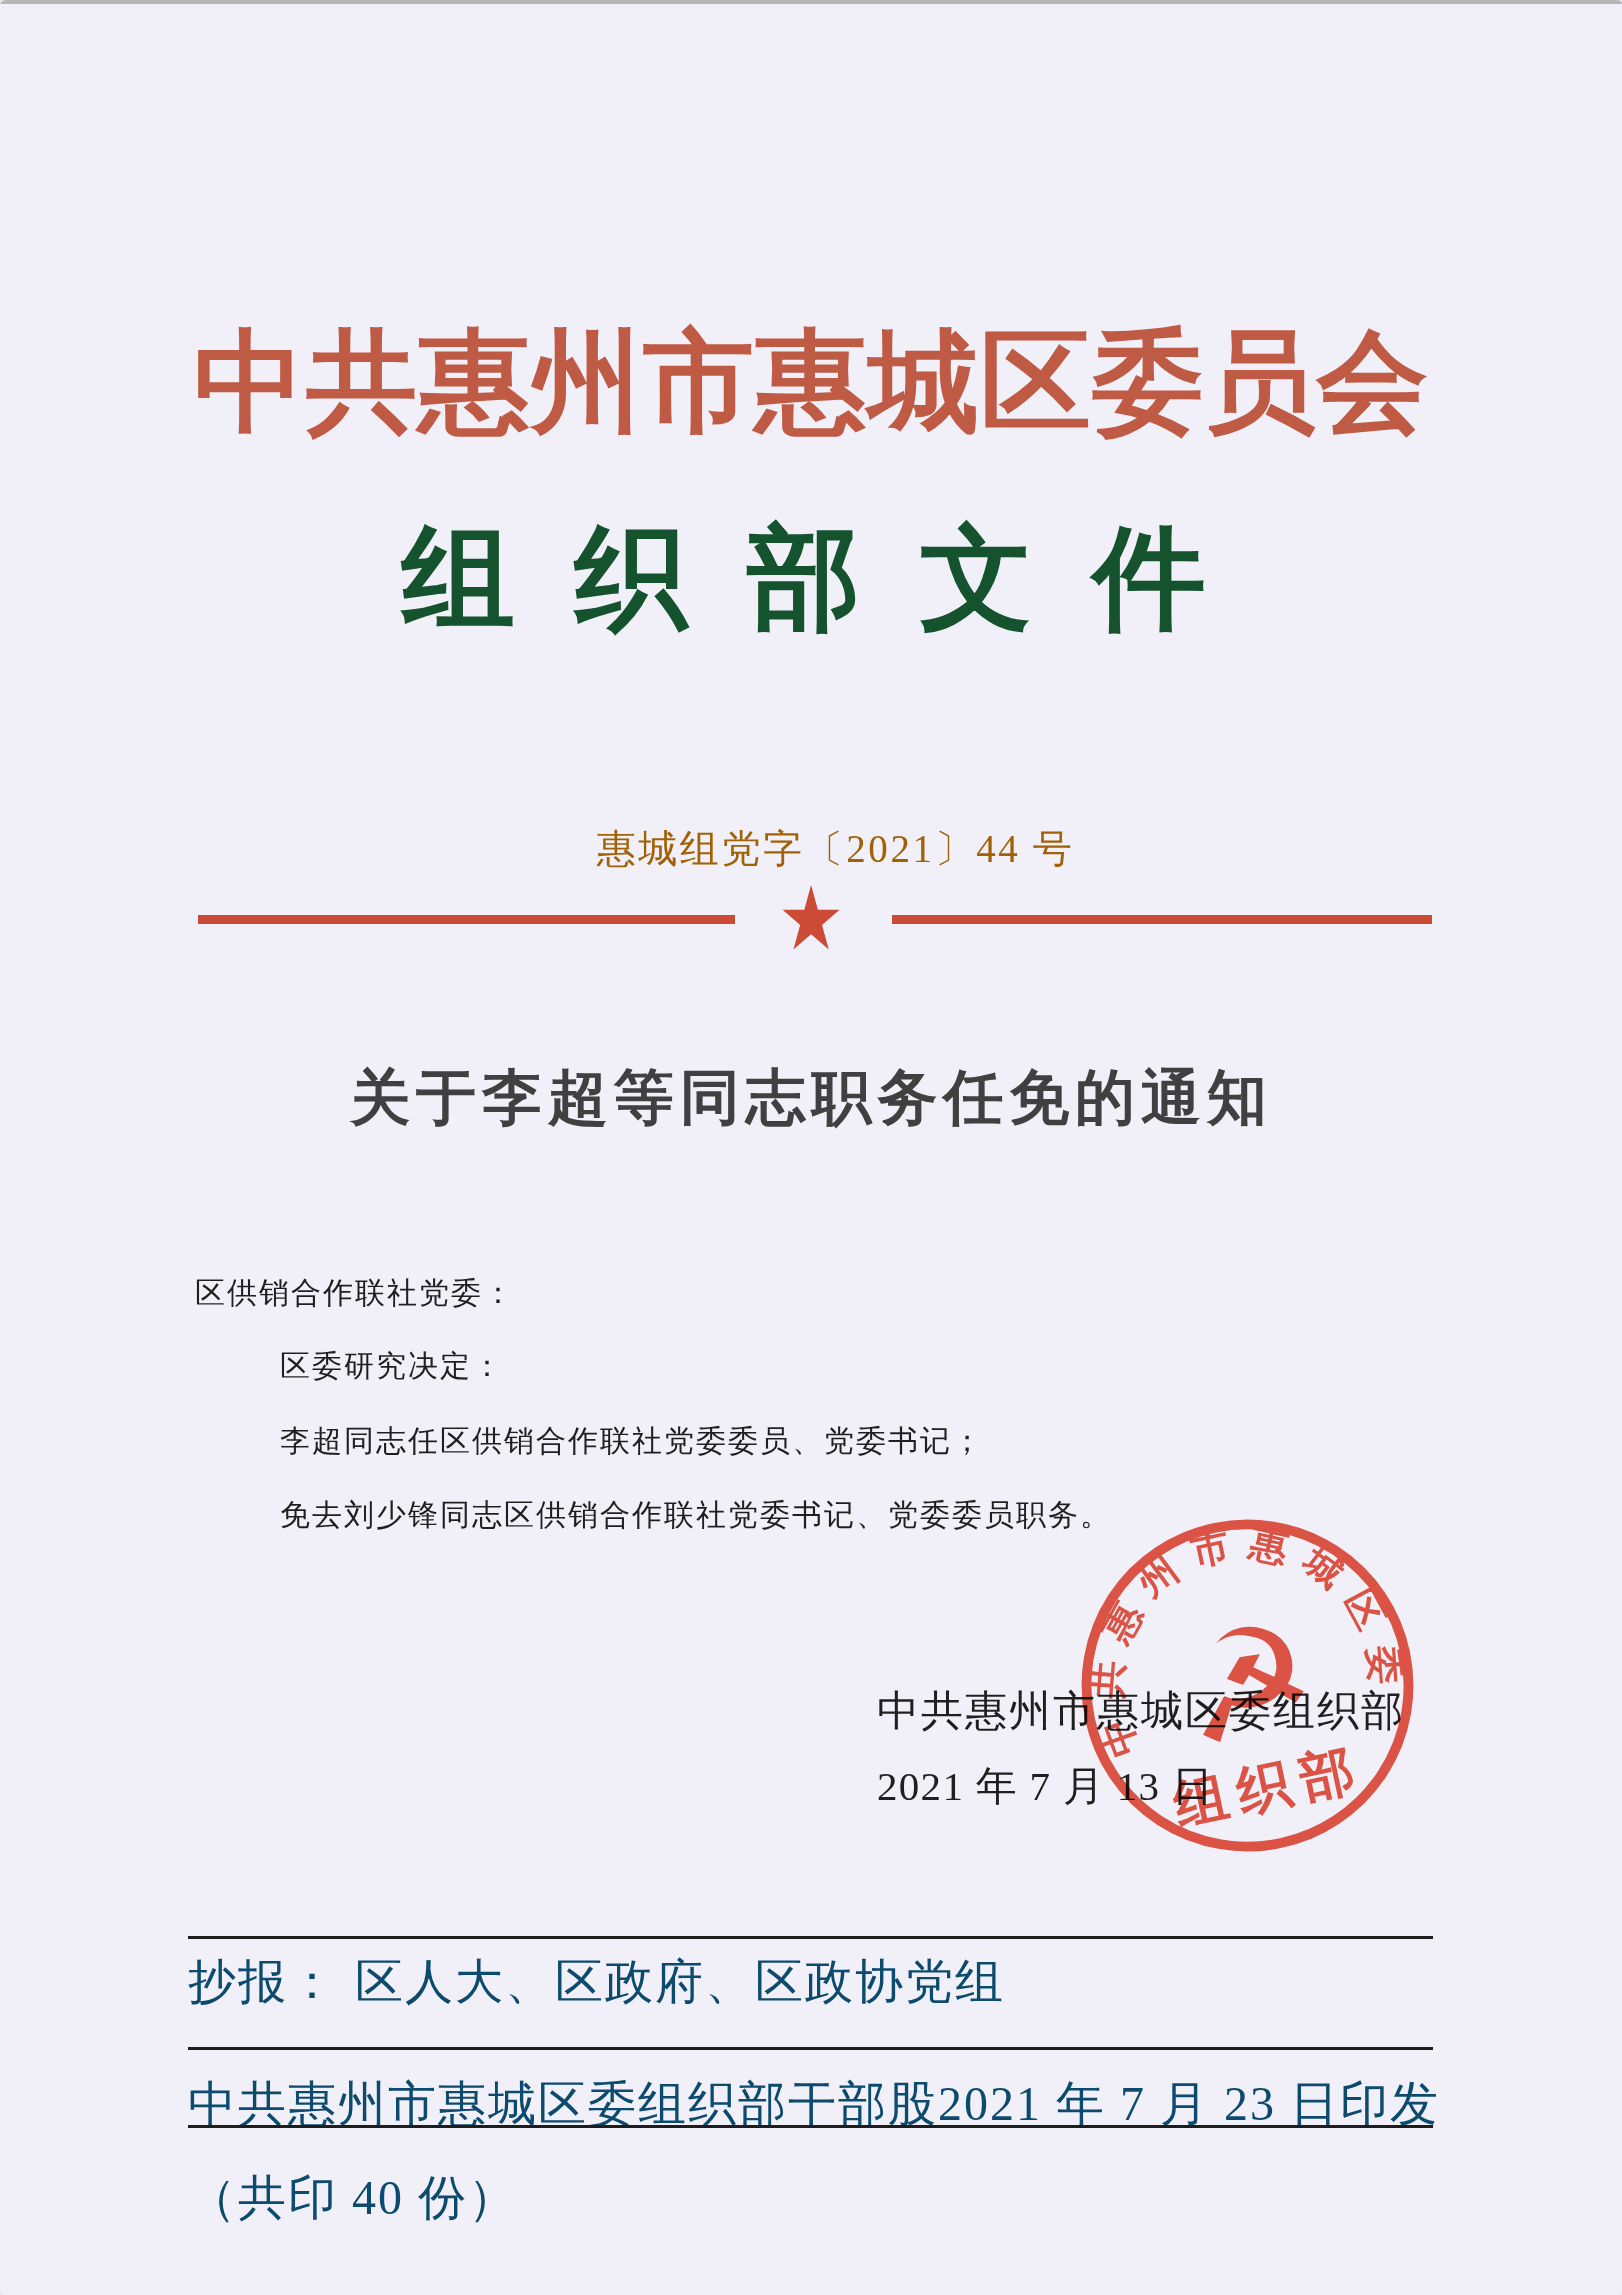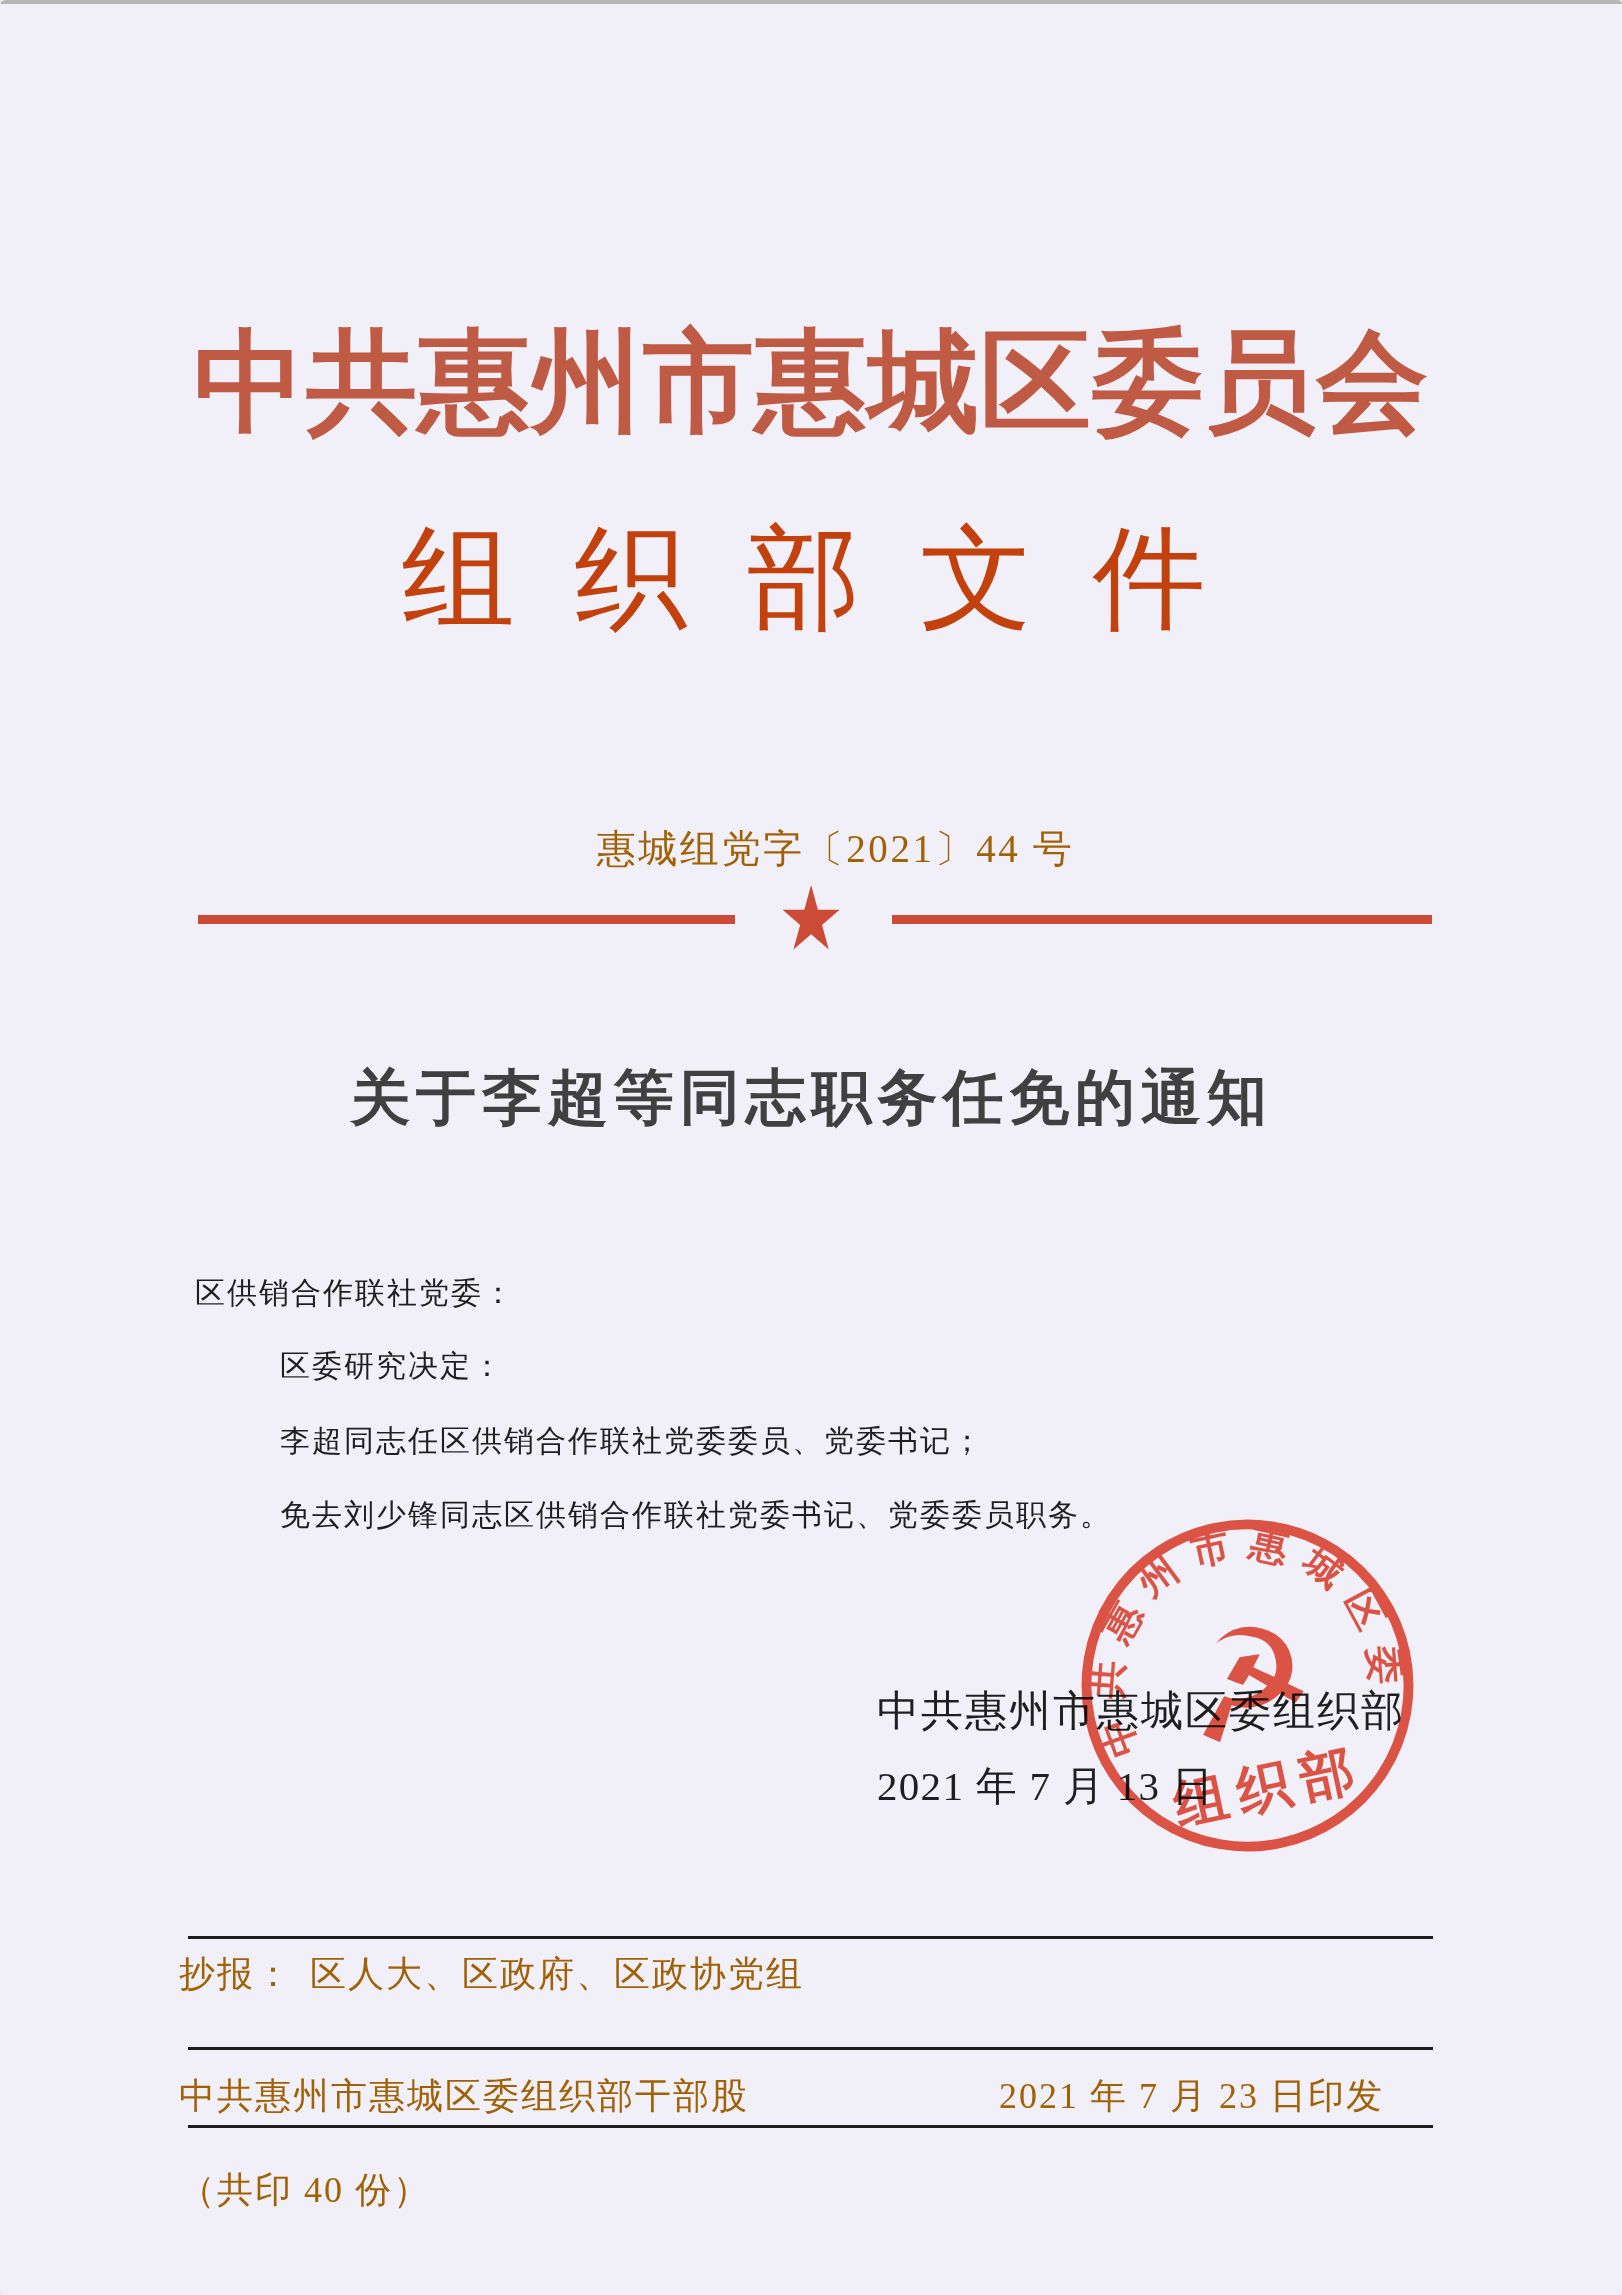--- a/index.html
+++ b/index.html
@@ -18,22 +18,22 @@
     background: #b7b6b2;
   }
   .abs { position: absolute; }
   .centered { left: 0; width: 100%; text-align: center; }
 
   .header-line1 {
     top: 327px; font-size: 111px; font-weight: 700;
     color: #bf5a45; letter-spacing: 1.3px; line-height: 1; white-space: nowrap;
   }
   .header-line2 {
-    top: 522px; font-size: 113px; font-weight: 400;
-    color: #c2410c; letter-spacing: 15.7px; line-height: 1; white-space: nowrap;
+    top: 522px; font-size: 113px; font-weight: 700;
+    color: #14532d; letter-spacing: 15.7px; line-height: 1; white-space: nowrap;
   }
   .doc-number {
     top: 826px; font-size: 39px; color: #a16207;
     letter-spacing: 2.6px; line-height: 1.2; white-space: nowrap; padding-left: 24px;
   }
   .red-bar {
     position: absolute; top: 915px; height: 8.5px; background: #cc4b36;
   }
   .red-bar.left  { left: 198px;  width: 537px; }
   .red-bar.right { left: 892px; width: 540px; }
@@ -76,22 +76,22 @@
   .seal svg text { font-family: "Liberation Serif", "DejaVu Serif", serif; font-weight: 700; }
   .seal svg .emblem { font-family: "DejaVu Sans", sans-serif; font-weight: 400; }
 
   .footer-hr {
     position: absolute; left: 188px; width: 1245px; height: 3.3px; background: #1d1d1d;
   }
   .hr-1 { top: 1936px; }
   .hr-2 { top: 2047px; }
   .hr-3 { top: 2125px; }
   .footer-row {
-    position: absolute; left: 179px; font-size: 36px;
-    letter-spacing: 2px; white-space: nowrap; color: #a16207;
+    position: absolute; left: 188px; font-size: 48px;
+    letter-spacing: 2px; white-space: nowrap; color: #0c4a6e;
   }
   .copy-report { top: 1950px; }
   .copy-send   { top: 2004px; }
   .footer-row .label { margin-right: 17px; }
   .issuer-row {
     top: 2072px; width: 1205px;
     display: flex; justify-content: space-between;
   }
   .copies-row {
     top: 2166px; width: 1205px; text-align: left;

